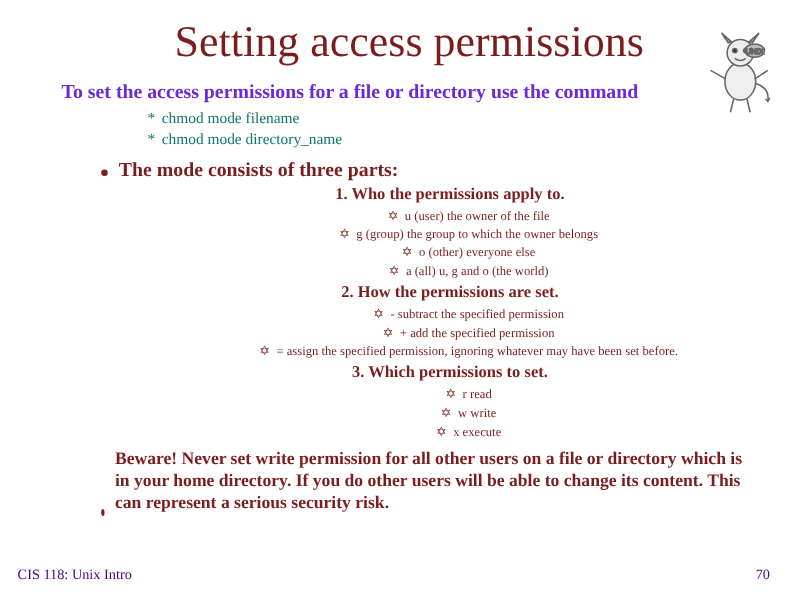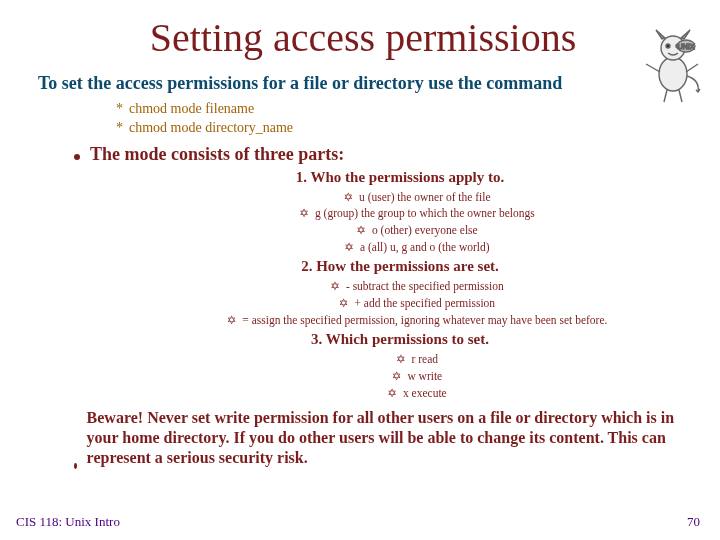--- a/index.html
+++ b/index.html
@@ -5,38 +5,38 @@
   * { box-sizing: border-box; margin: 0; padding: 0; }
   body {
     width: 720px;
     height: 540px;
     background: #ffffff;
     font-family: "Times New Roman", Times, serif;
     color: #000;
     position: relative;
     overflow: hidden;
   }
-  .slide { padding: 14px 32px 10px 38px; }
+  .slide { padding: 14px 32px 10px 56px; }
   .title {
     font-size: 40px;
     color: #7c1d1d;
     text-align: center;
     font-weight: normal;
     margin-bottom: 12px;
   }
   .subtitle {
     font-size: 18px;
     font-weight: bold;
-    color: #0c4a6e;
+    color: #6d28d9;
     margin-bottom: 6px;
   }
   .cmd-list { padding-left: 78px; margin-bottom: 6px; }
   .cmd-line {
     font-size: 14px;
-    color: #a16207;
+    color: #0f766e;
     line-height: 1.35;
   }
   .star { margin-right: 6px; }
   .bullet-row {
     display: flex;
     align-items: baseline;
     padding-left: 36px;
     margin-bottom: 4px;
     text-align: center;
   }

